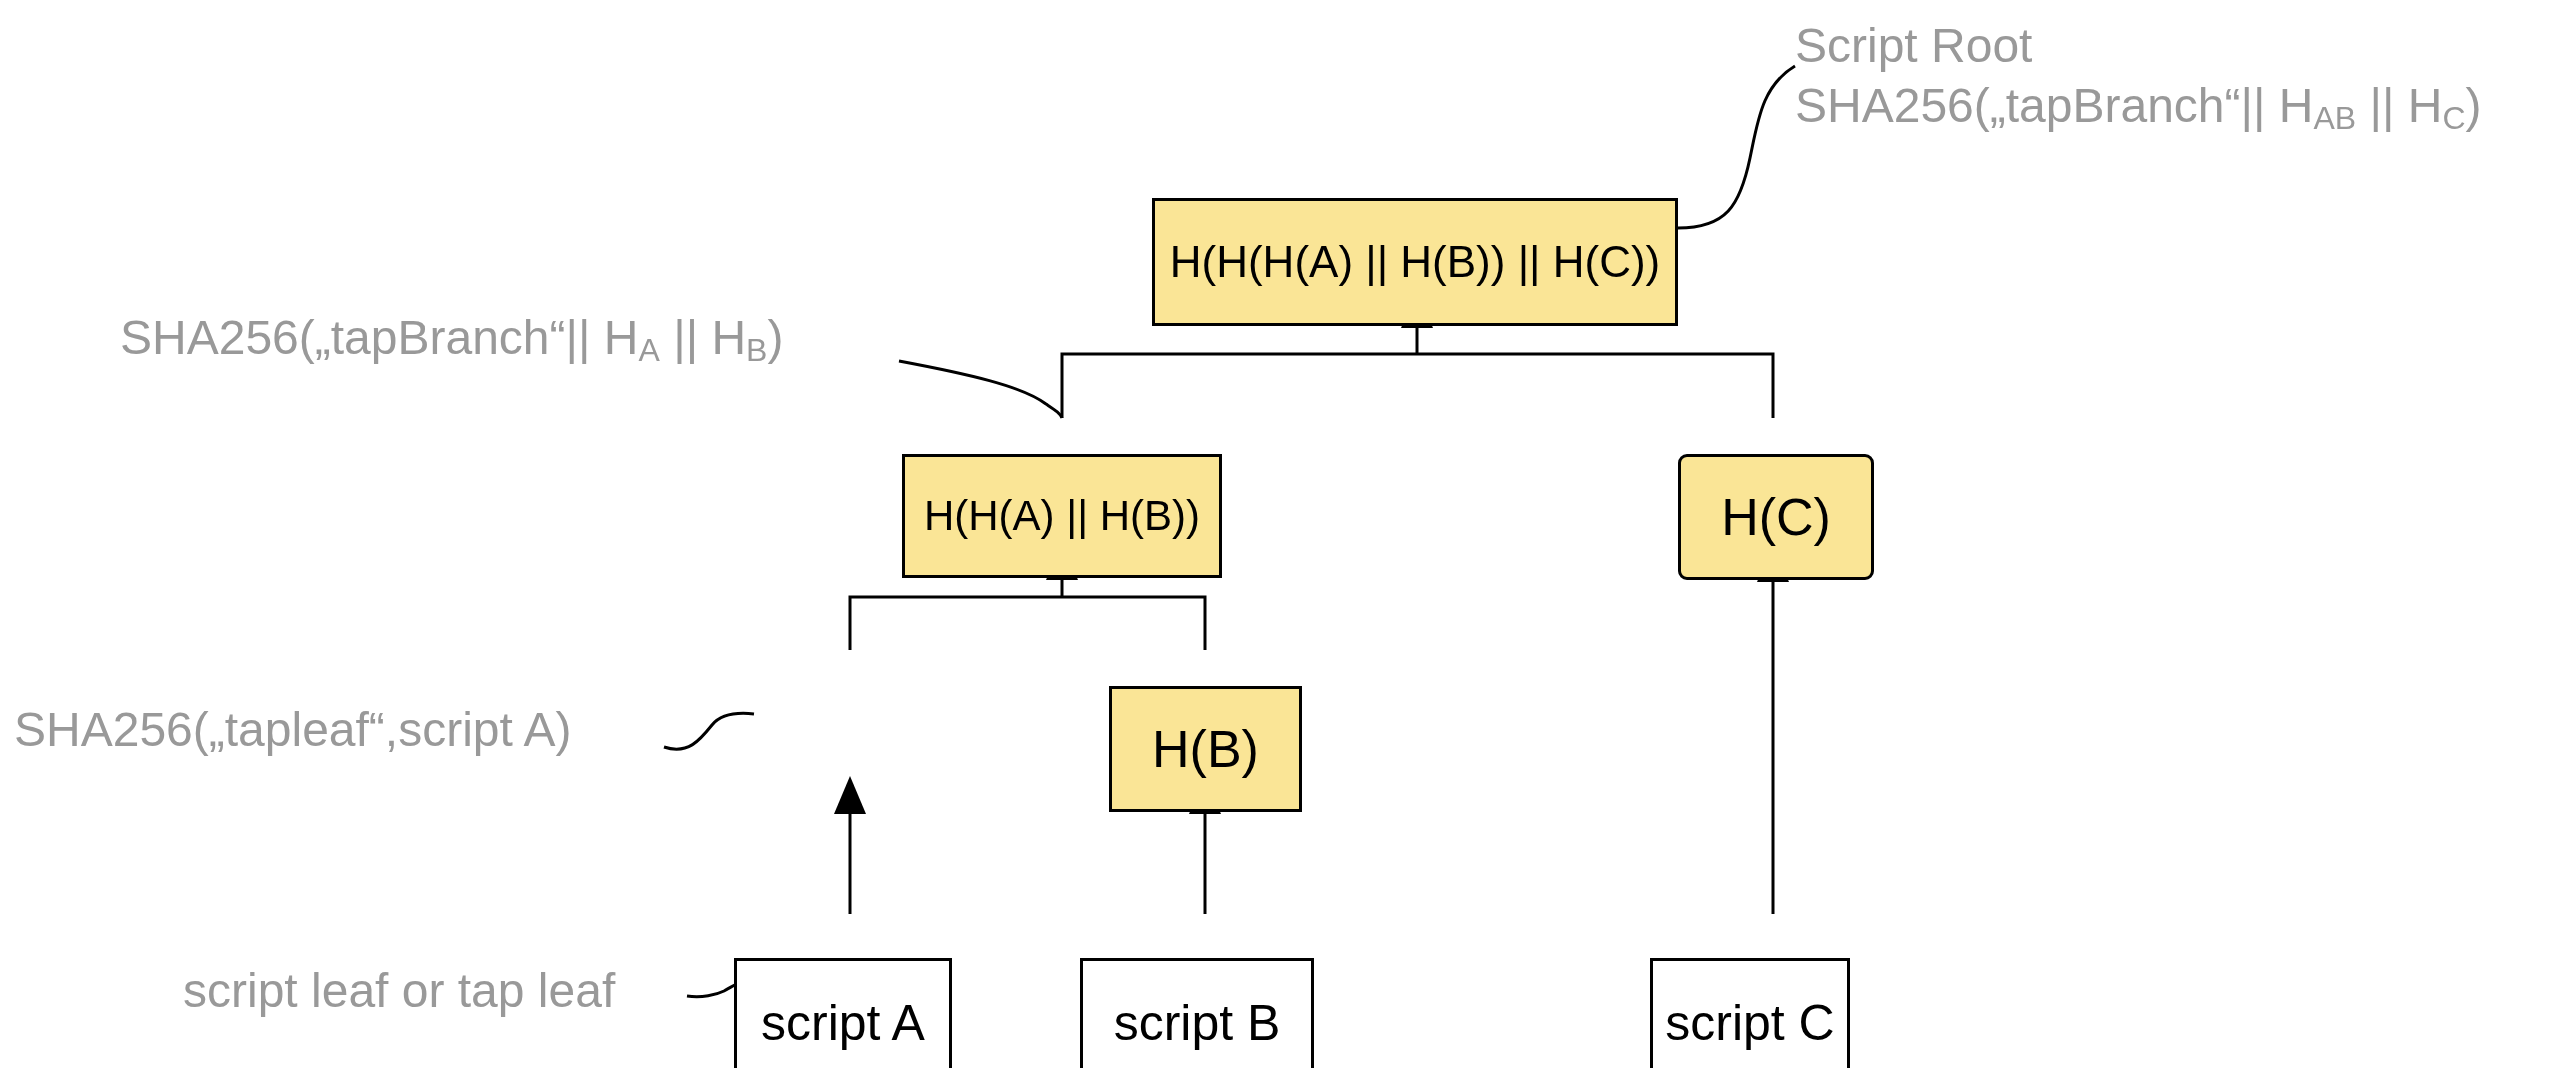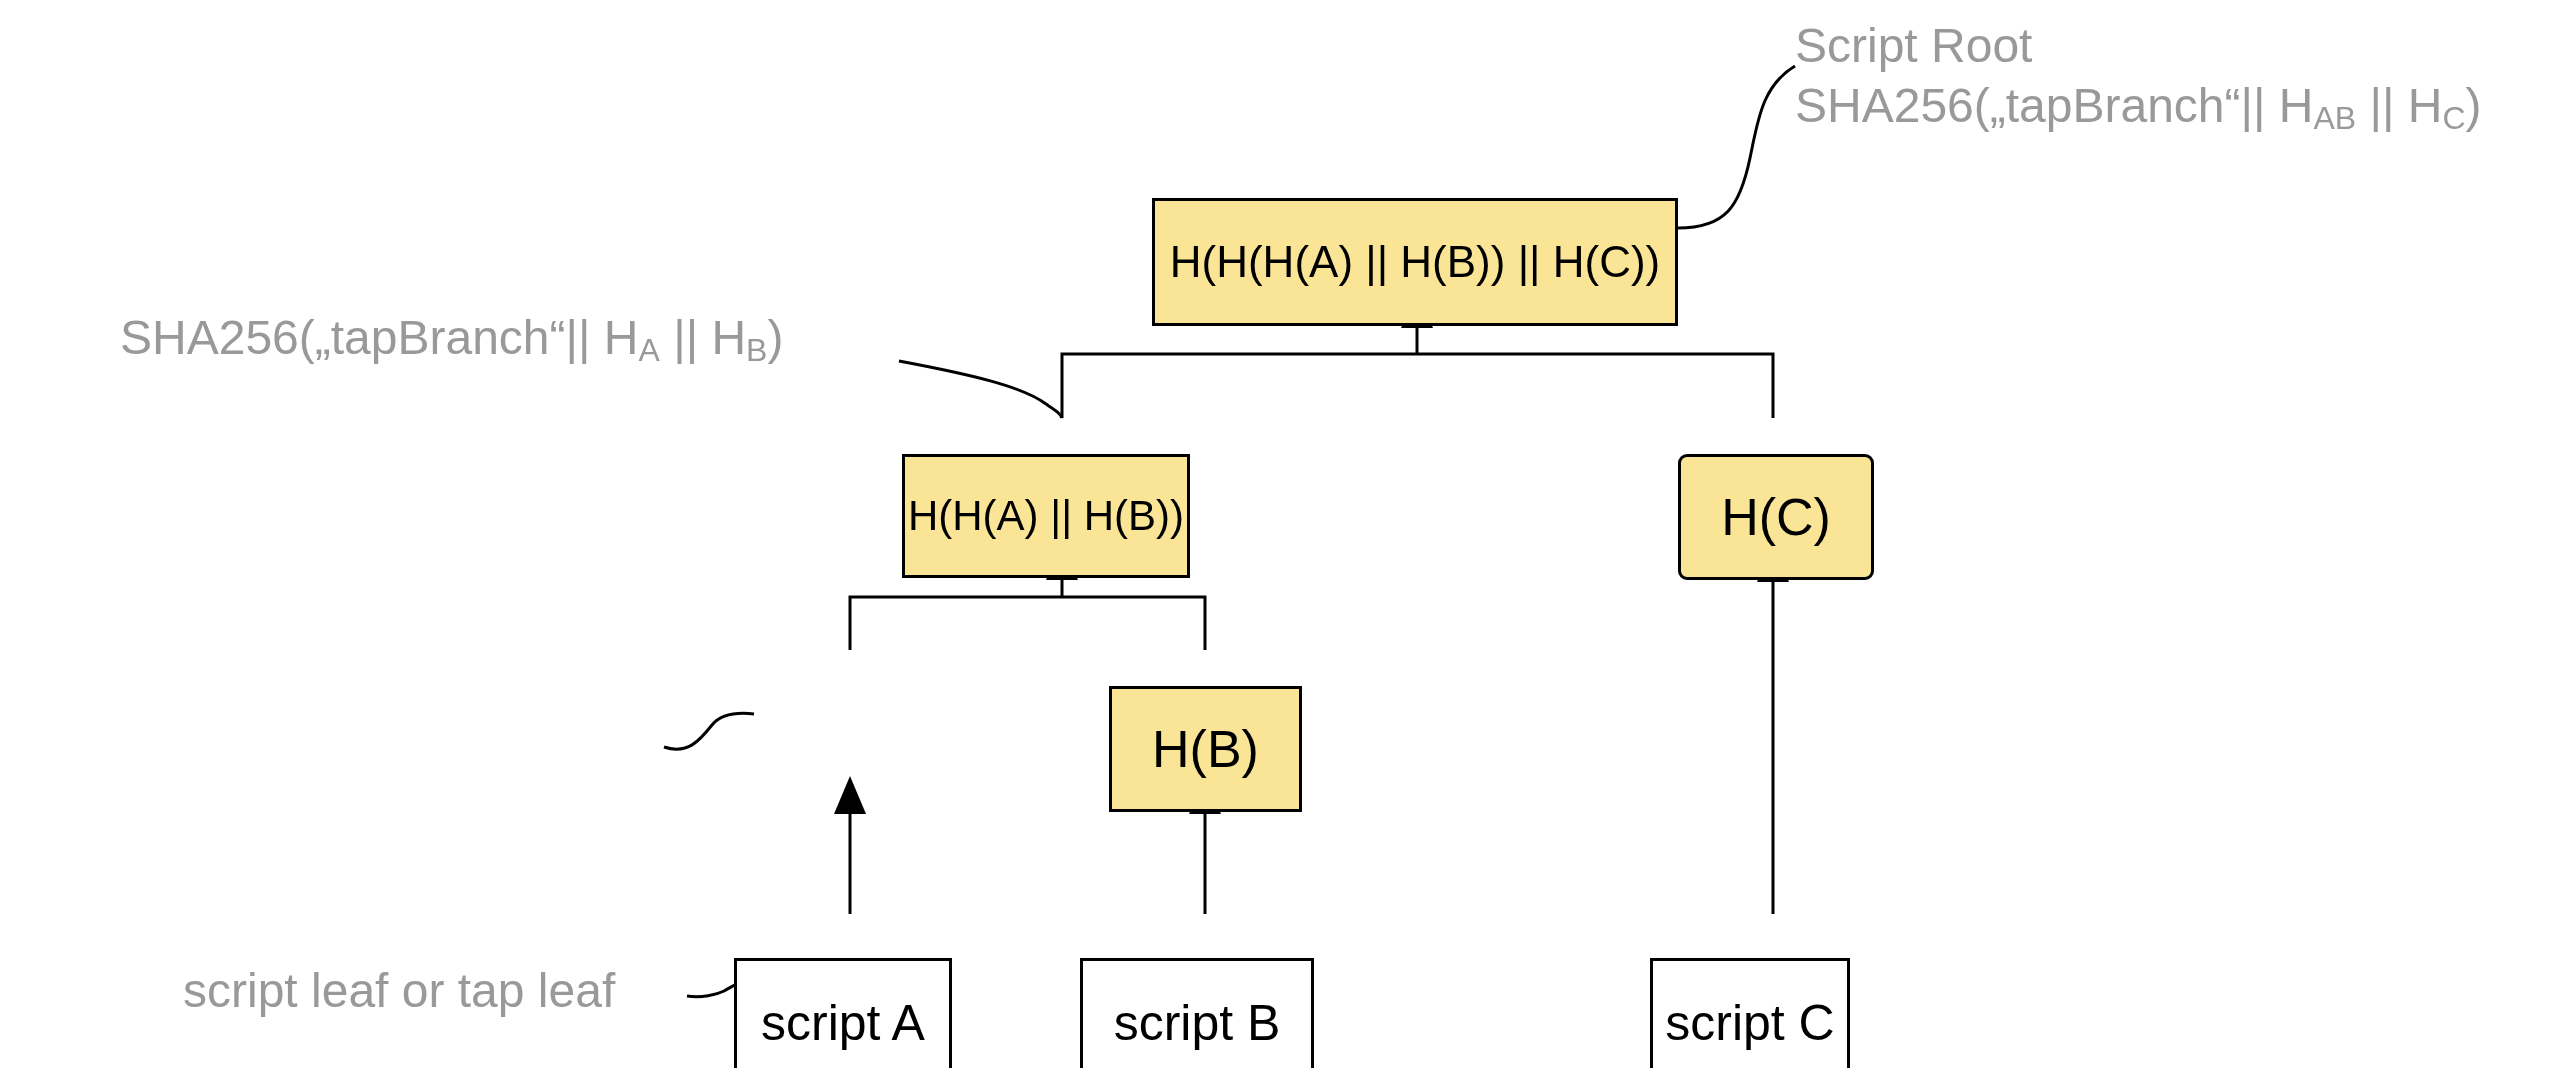--- a/index.html
+++ b/index.html
@@ -19,21 +19,21 @@
   svg.wires path.wire{fill:none;stroke:var(--line);stroke-width:3px;}
   svg.wires polygon.head{fill:var(--line);stroke:none;}
   .node{
     position:absolute;box-sizing:border-box;border:3px solid var(--node-stroke);
     display:flex;align-items:center;justify-content:center;
     color:#000;white-space:nowrap;margin-top:36px;
   }
   .node.hash{background:var(--node-fill);}
   .node.leaf{background:var(--leaf-fill);}
   .node-root{left:1152px;top:162px;width:526px;height:128px;font-size:44px;}
-  .node-branch-ab{left:902px;top:418px;width:288px;height:124px;font-size:42px;}
+  .node-branch-ab{left:902px;top:418px;width:320px;height:124px;font-size:42px;}
   .node-hash-c{left:1678px;top:418px;width:196px;height:126px;font-size:52px;border-radius:9px;}
   .node-hash-a{left:754px;top:650px;width:192px;height:126px;font-size:52px;}
   .node-hash-b{left:1109px;top:650px;width:193px;height:126px;font-size:52px;}
   .node-script-a{left:734px;top:922px;width:218px;height:130px;font-size:50px;}
   .node-script-b{left:1080px;top:922px;width:234px;height:130px;font-size:50px;}
   .node-script-c{left:1650px;top:922px;width:200px;height:130px;font-size:50px;}
   .ann{
     position:absolute;color:var(--annotation-text);font-size:48px;line-height:60px;
     white-space:nowrap;
   }
@@ -99,18 +99,21 @@
     </div>
     <div>
       <span>SHA256(„tapBranch“|| H</span><span class="sub">AB</span><span> || H</span><span class="sub">C</span><span>)</span>
     </div>
   </div>
 
   <div class="ann ann-tap-branch">
     <span>SHA256(„tapBranch“|| H</span><span class="sub">A</span><span> || H</span><span class="sub">B</span><span>)</span>
   </div>
 
+  <div class="ann ann-tap-leaf">
+    <span>SHA256(„tapleaf“,script A)</span>
+  </div>
 
   <div class="ann ann-script-leaf">
     <span>script leaf or tap leaf</span>
   </div>
 
 </div>
 
 </body></html>

